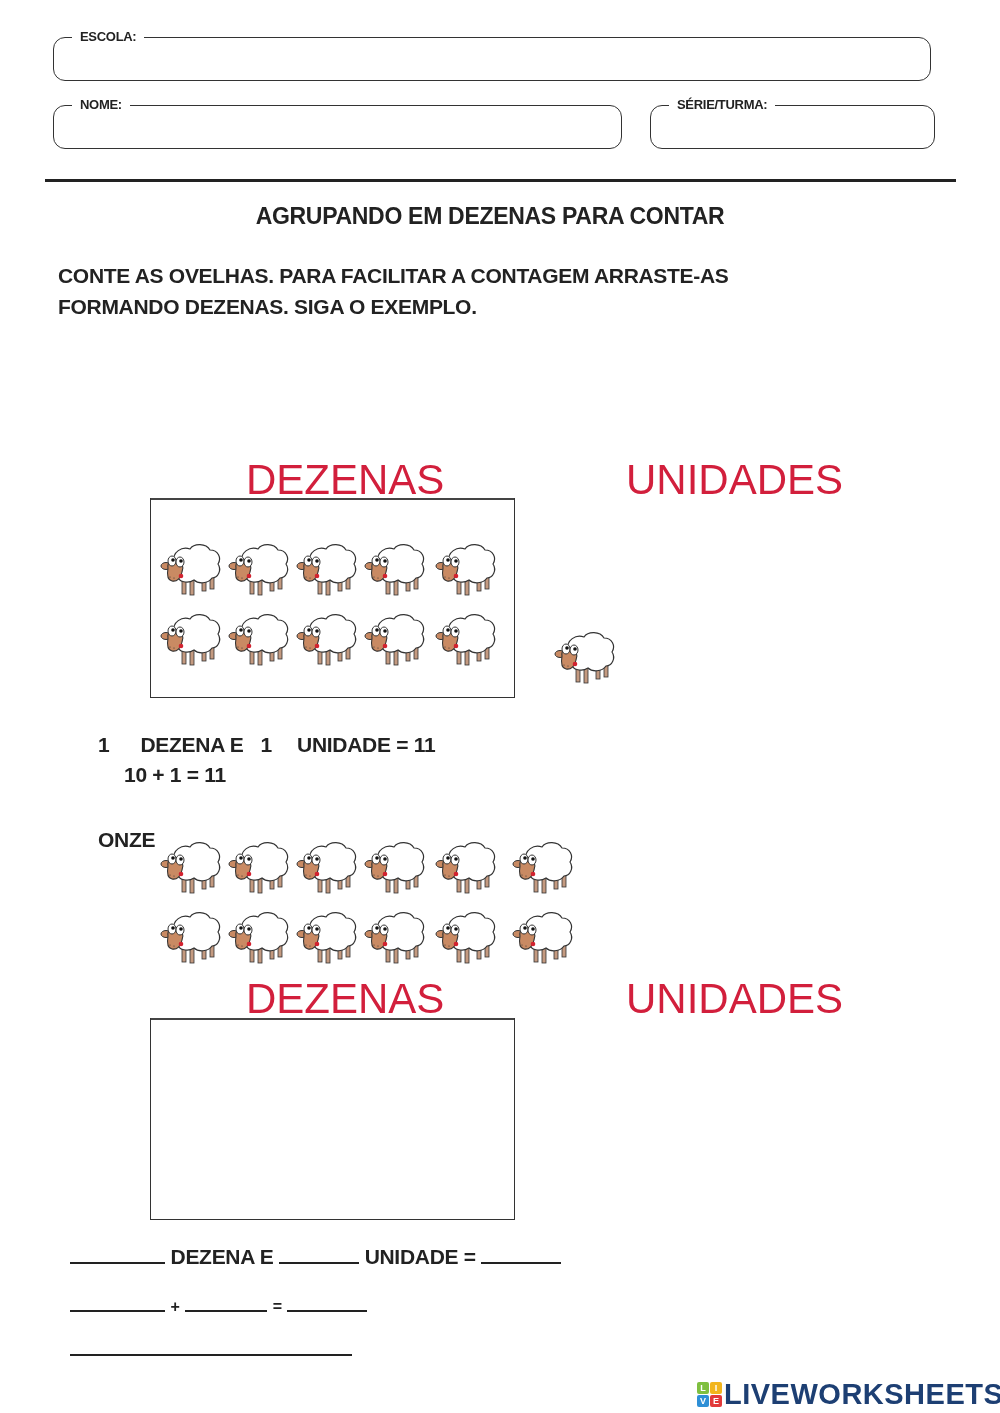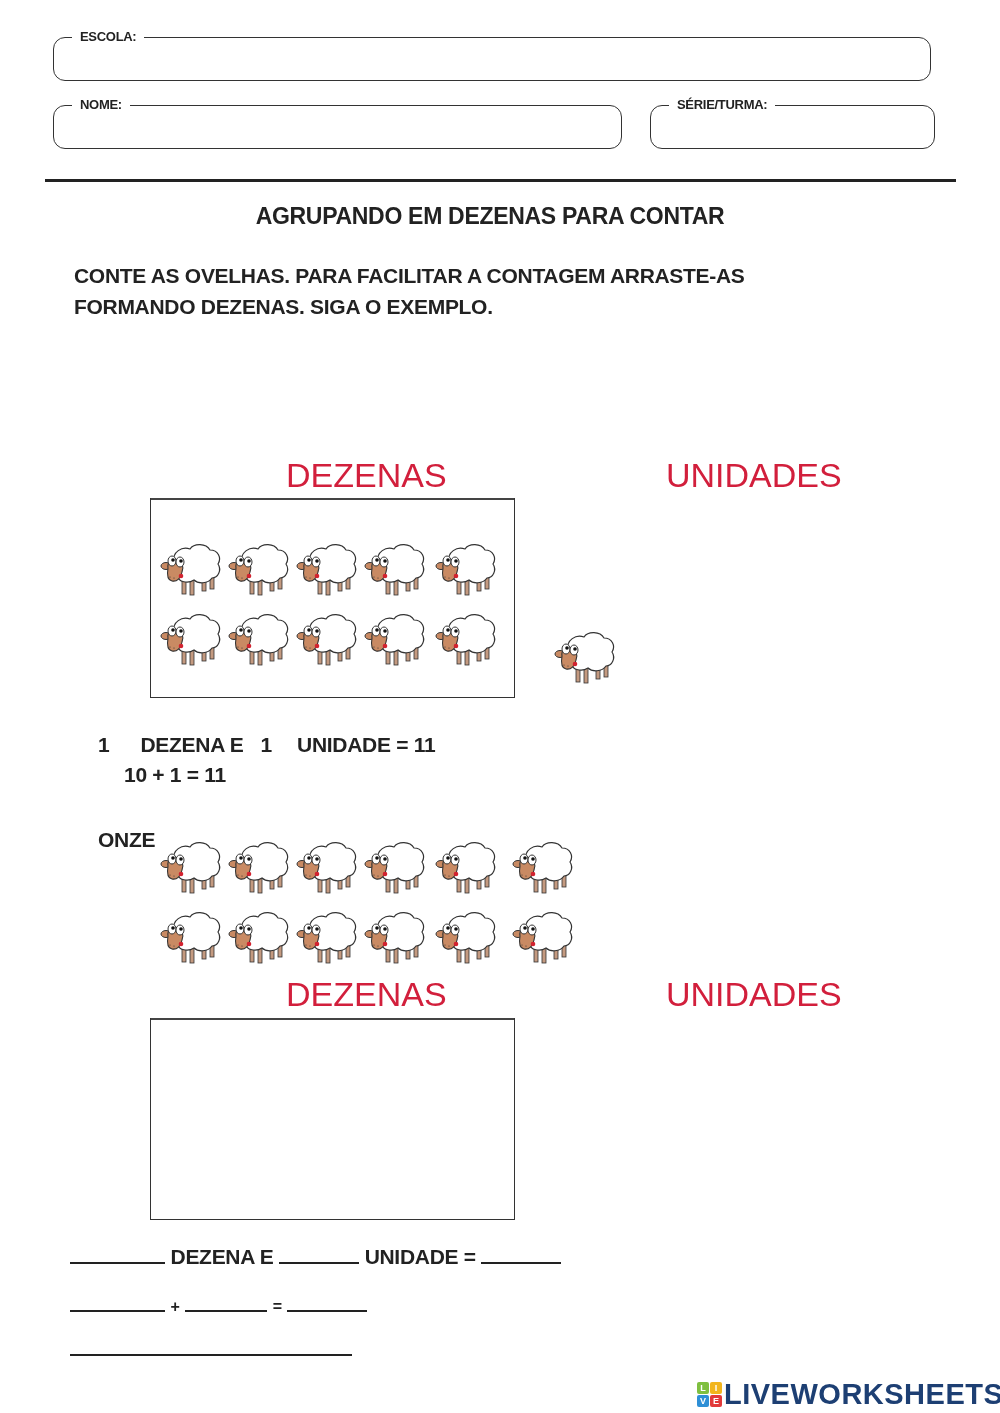--- a/index.html
+++ b/index.html
@@ -6,22 +6,22 @@
   body { width:1000px; height:1413px; position:relative; overflow:hidden;
          font-family:"Liberation Sans", "DejaVu Sans", sans-serif; color:#1e1e1e; }
   .abs { position:absolute; }
   .field { position:absolute; border:1.5px solid #333; border-radius:12px; box-sizing:border-box; }
   .field-label { position:absolute; top:-9px; left:18px; background:#fff; padding:0 8px;
                  font-size:13px; font-weight:bold; letter-spacing:-0.3px; color:#222; }
   .rule { position:absolute; left:45px; top:179px; width:911px; height:3px; background:#222; }
   .title { position:absolute; top:203px; left:0; width:980px; text-align:center;
            font-size:23px; font-weight:bold; letter-spacing:-0.3px; color:#222; }
   .instr { position:absolute; left:58px; top:260px; width:860px; font-size:21px; font-weight:bold;
-           line-height:31px; letter-spacing:-0.3px; color:#222;margin-left:16px; }
-  .red-head { position:absolute; font-size:34px; color:#d21f3c; letter-spacing:0px;margin-left:40px; }
+           line-height:31px; letter-spacing:-0.3px; color:#222; }
+  .red-head { position:absolute; font-size:42px; color:#d21f3c; letter-spacing:0px; }
   .box { position:absolute; border-left:1.5px solid #333; border-bottom:1.5px solid #333; border-right:1.5px solid #333; box-sizing:border-box; }
   .box-top { position:absolute; height:1.5px; background:#444; }
   .sheep { position:absolute; width:62px; height:58px; }
   .eq { position:absolute; font-size:21px; font-weight:bold; color:#222; letter-spacing:-0.3px;text-align:center; }
   .blank { display:inline-block; border-bottom:2px solid #222; height:18px; vertical-align:baseline; }
   .logo { position:absolute; left:697px; top:1378px; display:flex; align-items:center; }
   .logo-grid { display:grid; grid-template-columns:12px 12px; grid-template-rows:12px 12px; gap:1px; margin-right:2px; }
   .logo-grid span { font-size:9px; font-weight:bold; color:#fff; text-align:center; line-height:12px; border-radius:2px; }
   .logo-text { font-size:29px; font-weight:bold; color:#1d3f73; letter-spacing:0.5px; }
 </style>

